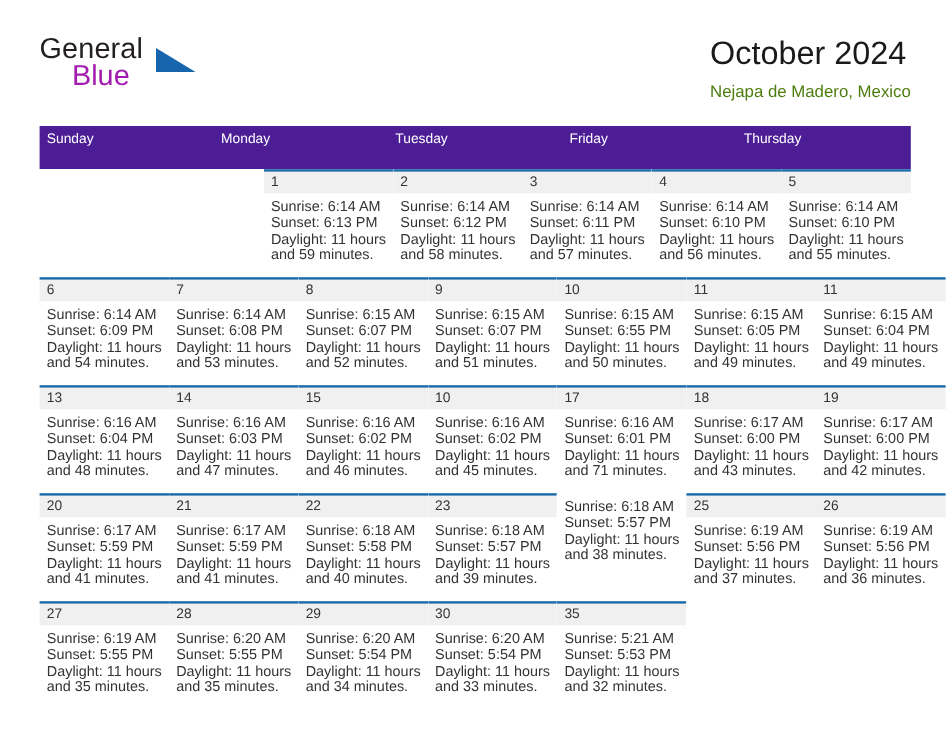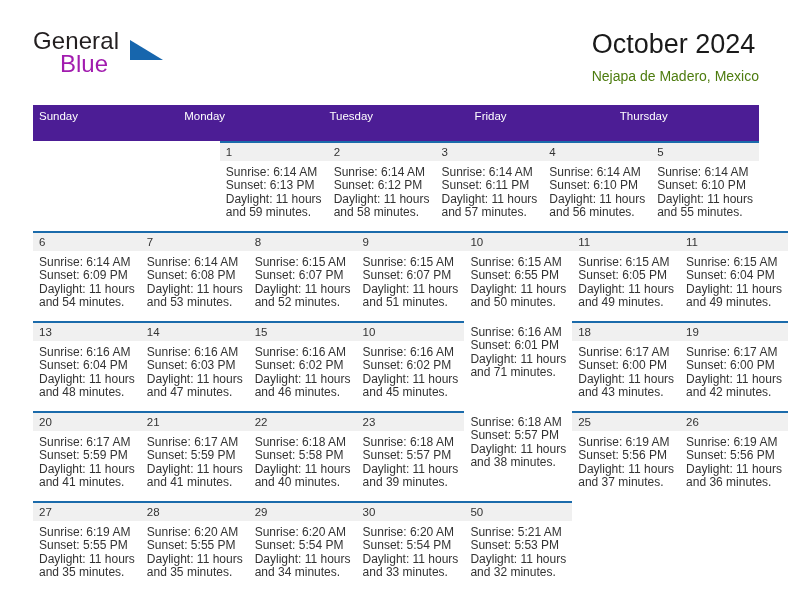--- a/index.html
+++ b/index.html
@@ -366,20 +366,23 @@
               <span class="daynum">10</span>
             </div>
             <div class="day-info">
               <span class="info-line">Sunrise: 6:16 AM</span>
               <span class="info-line">Sunset: 6:02 PM</span>
               <span class="info-line">Daylight: 11 hours</span>
               <span class="info-line">and 45 minutes.</span>
             </div>
           </div>
           <div class="day filled">
+            <div class="daynum-band">
+              <span class="daynum">17</span>
+            </div>
             <div class="day-info">
               <span class="info-line">Sunrise: 6:16 AM</span>
               <span class="info-line">Sunset: 6:01 PM</span>
               <span class="info-line">Daylight: 11 hours</span>
               <span class="info-line">and 71 minutes.</span>
             </div>
           </div>
           <div class="day filled">
             <div class="daynum-band">
               <span class="daynum">18</span>
@@ -519,21 +522,21 @@
             </div>
             <div class="day-info">
               <span class="info-line">Sunrise: 6:20 AM</span>
               <span class="info-line">Sunset: 5:54 PM</span>
               <span class="info-line">Daylight: 11 hours</span>
               <span class="info-line">and 33 minutes.</span>
             </div>
           </div>
           <div class="day filled">
             <div class="daynum-band">
-              <span class="daynum">50</span>
+              <span class="daynum">35</span>
             </div>
             <div class="day-info">
               <span class="info-line">Sunrise: 5:21 AM</span>
               <span class="info-line">Sunset: 5:53 PM</span>
               <span class="info-line">Daylight: 11 hours</span>
               <span class="info-line">and 32 minutes.</span>
             </div>
           </div>
           <div class="day empty">
             <div class="daynum-band">

